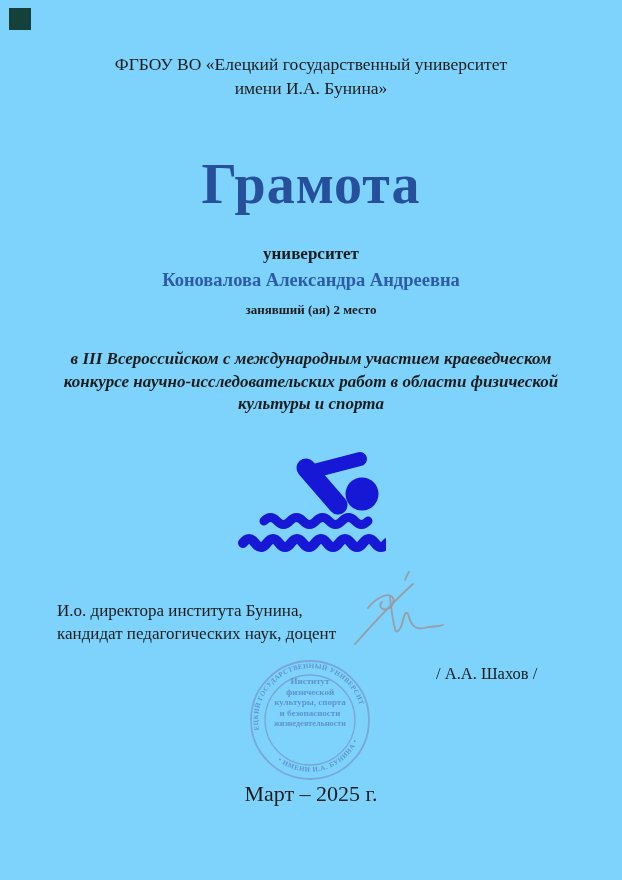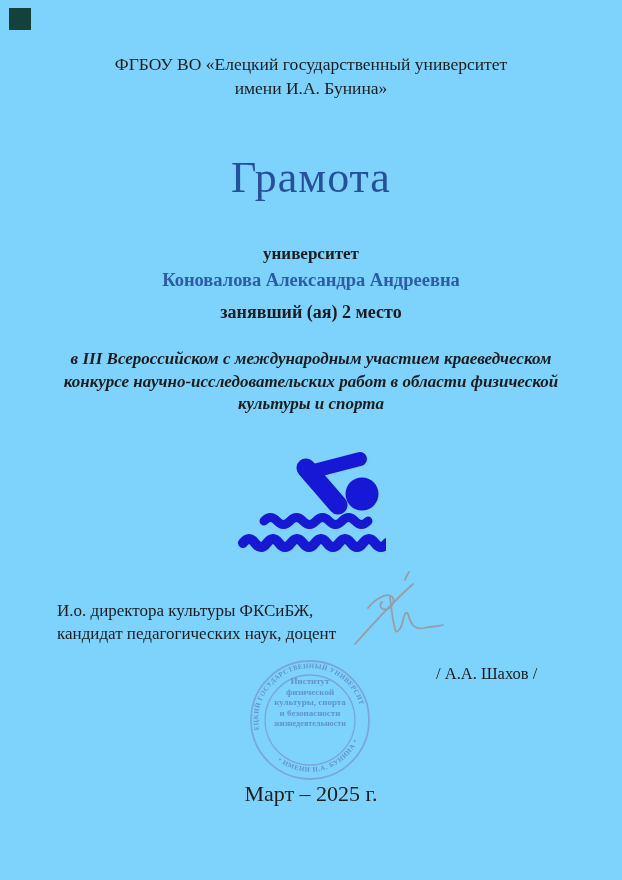--- a/index.html
+++ b/index.html
@@ -8,24 +8,24 @@
     width:622px;height:880px;
     background:#7dd3fc;
     font-family:"Liberation Serif","DejaVu Serif",serif;
     color:#1c1c1c;
     overflow:hidden;
     margin:0 auto;
   }
   .corner-mark{position:absolute;left:9px;top:8px;width:22px;height:22px;}
   .center{left:0;width:100%;text-align:center;position:absolute;}
   .header{top:52px;font-size:17.5px;line-height:24px;}
-  .title{top:152px;font-size:44px;font-weight:normal;letter-spacing:1px;}
+  .title{top:152px;font-size:56px;font-weight:bold;letter-spacing:1px;}
   .award-label{top:244px;font-size:17px;font-weight:bold;}
   .recipient{top:270px;font-size:18.5px;font-weight:bold;text-align:center;}
-  .placement{top:302px;font-size:18px;font-weight:bold;}
+  .placement{top:302px;font-size:13px;font-weight:bold;}
   .event{top:348px;left:31px;width:560px;position:absolute;text-align:center;
          font-size:17px;font-weight:bold;font-style:italic;line-height:22.5px;}
   .swimmer{position:absolute;left:238px;top:446px;}
   .officials{position:absolute;left:57px;top:600px;font-size:17px;line-height:22.5px;}
   .signature{position:absolute;left:345px;top:564px;}
   .sig-name{position:absolute;left:436px;top:628px;font-size:16.5px;margin-top:36px;}
   .stamp{position:absolute;left:247px;top:657px;opacity:.92;}
   .date{top:781px;font-size:22px;}
 </style>
 </head>
@@ -63,21 +63,21 @@
 
       <circle cx="124" cy="48" r="16.5" fill="#1717d6"></circle>
 
       <path d="M26,75 q6.5,-7 13,0 t13,0 t13,0 t13,0 t13,0 t13,0 t13,0 t13,0" fill="none" stroke="#1717d6" stroke-width="9" stroke-linecap="round"></path>
 
       <path d="M5,97 q6,-8 12,0 t12,0 t12,0 t12,0 t12,0 t12,0 t12,0 t12,0 t12,0 t12,0 t12,0 t12,0" fill="none" stroke="#1717d6" stroke-width="10" stroke-linecap="round"></path>
     </g>
   </svg>
 
   <div class="officials">
-    <div>И.о. директора культуры ФКСиБЖ,</div>
+    <div>И.о. директора института Бунина,</div>
     <div>кандидат педагогических наук, доцент</div>
   </div>
 
   <svg class="signature" width="112" height="95" viewBox="0 0 112 95">
     <g fill="none" stroke="#979ea7" stroke-width="1.8" stroke-linecap="round">
       <path d="M10,80 C26,62 50,36 68,20"></path>
       <path d="M60,16 C61,13 62,11 64,8"></path>
       <path d="M23,44 C30,35 41,29 46,32 C51,35 48,43 42,45 C37,47 33,42 37,38"></path>
       <path d="M45,33 C46,43 48,57 50,65 C51,71 56,66 58,56 C60,48 62,46 64,53 C66,61 71,66 79,64 C86,62 92,63 98,61"></path>
     </g>

